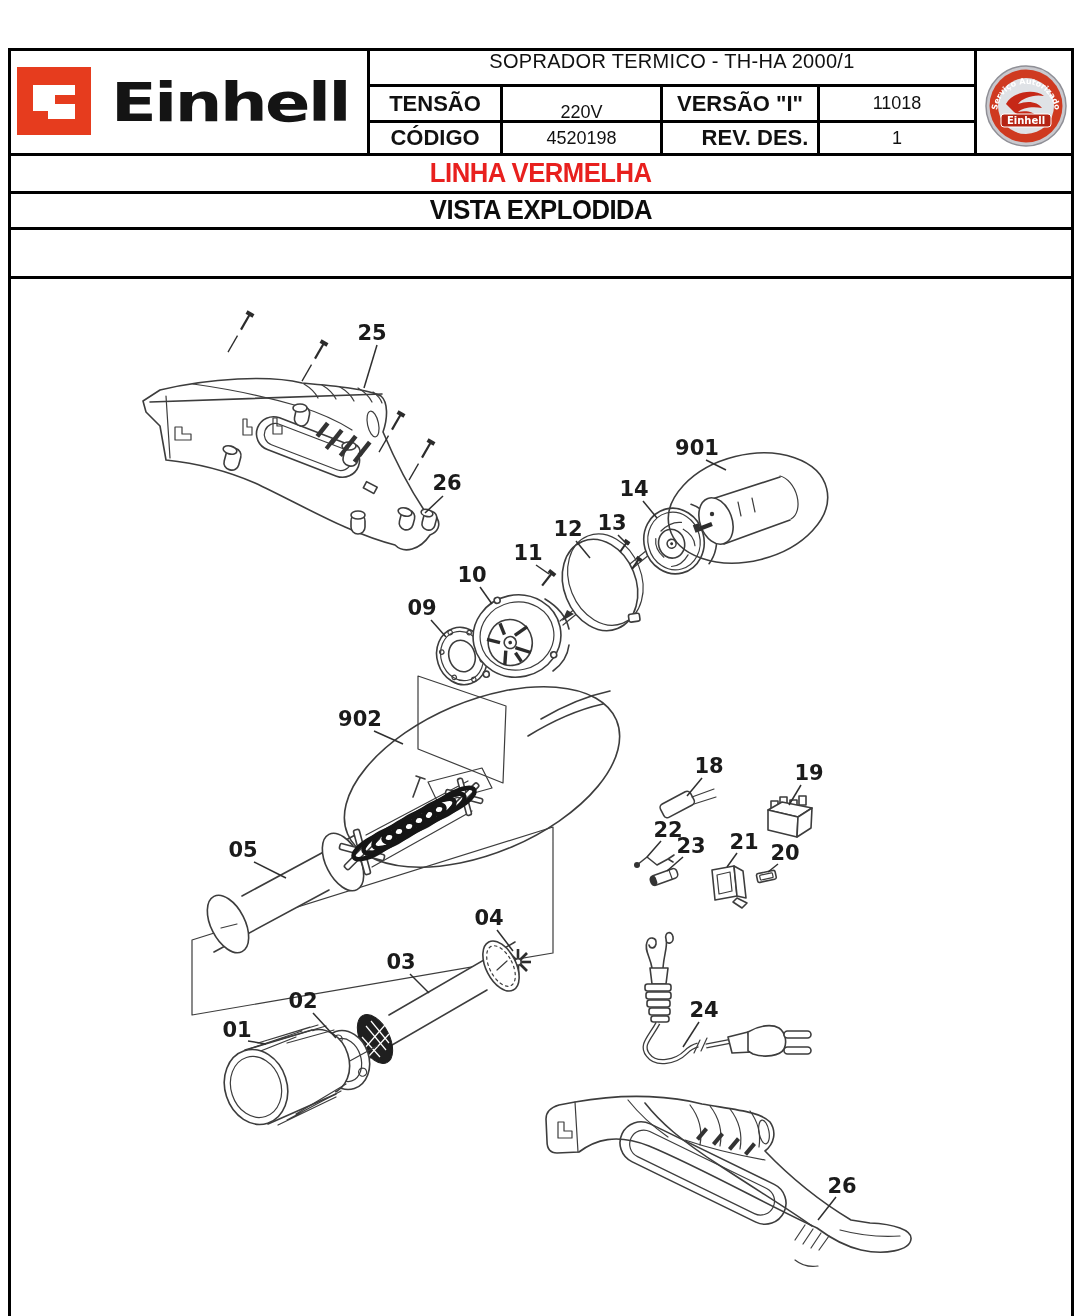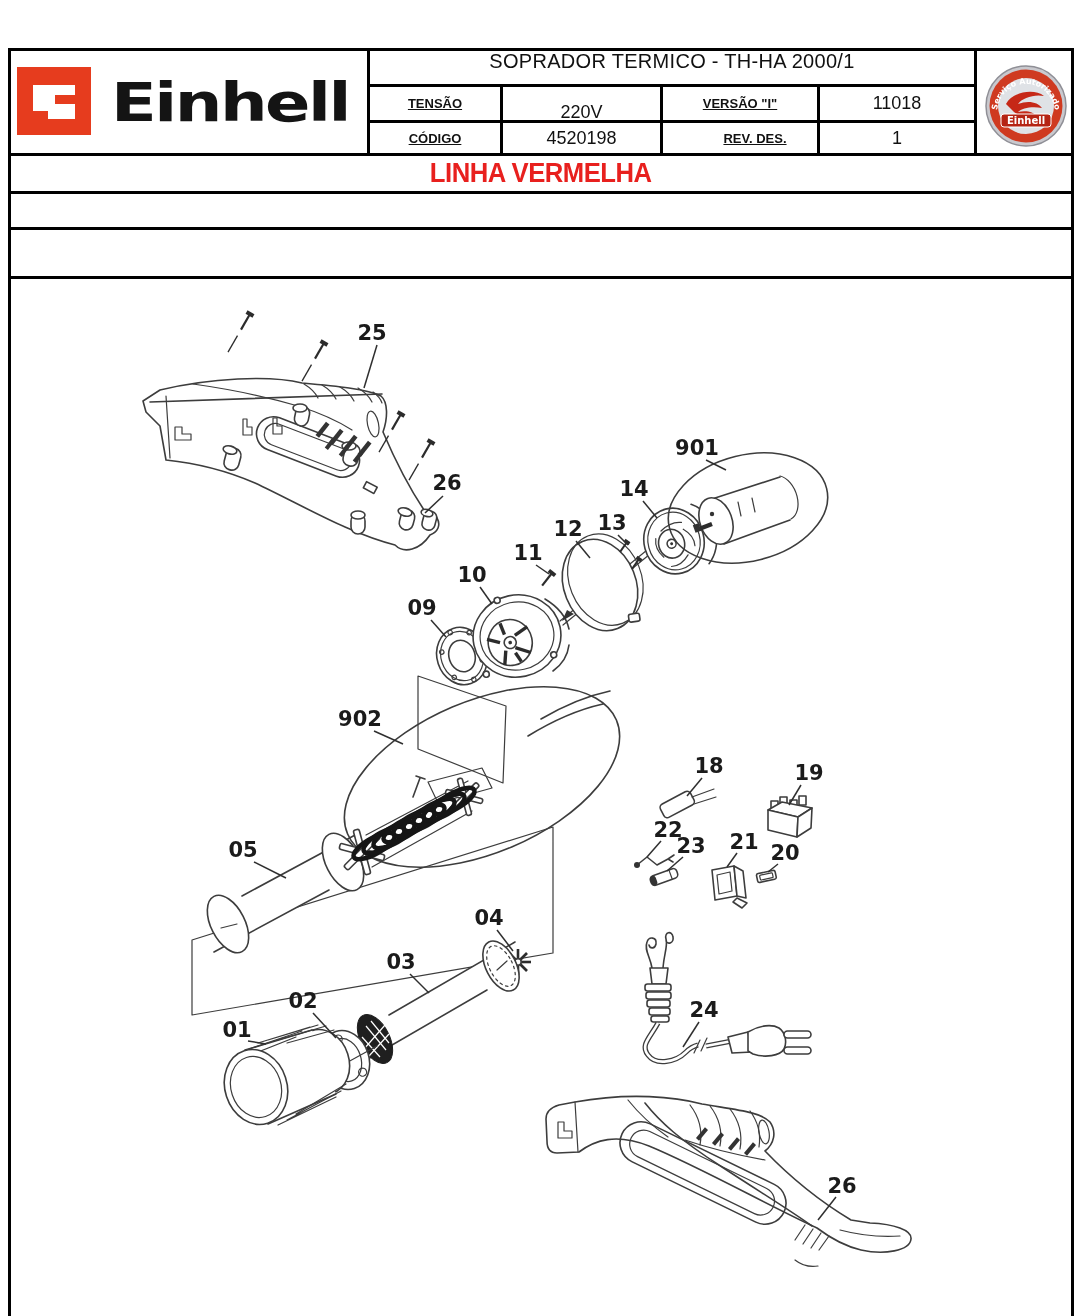--- a/index.html
+++ b/index.html
@@ -2,21 +2,21 @@
 <html><head>
 <meta charset="utf-8">
 <style>
   html,body{margin:0;padding:0;background:#fff;}
   .page{position:relative;width:1085px;height:1316px;background:#fff;
         font-family:"Liberation Sans",sans-serif;color:#111;overflow:hidden;margin-top:40px;}
   .frame{position:absolute;left:8px;top:8px;width:1060px;height:1295px;border:3px solid #000;}
   .hline,.vline{position:absolute;background:#000;}
   .cell{position:absolute;display:flex;align-items:center;justify-content:center;text-align:center;}
   .doc-title{font-size:20px;letter-spacing:.3px;}
-  .f-label{font-weight:bold;font-size:13px;text-decoration:underline;}
+  .f-label{font-weight:bold;font-size:22px;}
   .f-value{font-size:18px;}
   .band-red{color:#e8201e;font-weight:bold;font-size:27px;letter-spacing:-.5px;transform:scaleX(.95);}
   .band-blk{color:#0c0c0c;font-weight:bold;font-size:27px;letter-spacing:-.5px;transform:scaleX(.95);}
   svg text.plabel{font-family:"DejaVu Sans",sans-serif;font-weight:bold;font-size:21px;fill:#1b1b1b;text-anchor:middle;dominant-baseline:central;}
   svg .leader{stroke:#2f2f2f;stroke-width:1.5;fill:none;}
   svg .ln{fill:none;stroke:#3d3d3d;stroke-width:1.6;stroke-linecap:round;stroke-linejoin:round;}
   svg .lnw{fill:#fff;stroke:#3d3d3d;stroke-width:1.6;stroke-linejoin:round;}
   svg .thin{stroke-width:1.2;}
   svg .dk{fill:#333;stroke:none;}
   svg .wfill{fill:#fff;stroke:none;}
@@ -73,20 +73,23 @@
           <path id="arcp" d="M 20,62 A 29,29 0 0 1 78,62" fill="none"></path>
         </defs>
       <text font-size="8" font-weight="bold" fill="#fff" font-family="DejaVu Sans">
         <textPath href="#arcp" startOffset="50%" text-anchor="middle">Serviço Autorizado</textPath>
       </text>
     </svg>
   </div>
 
   <div class="cell" style="left:8px;top:116px;width:1066px;height:35px">
     <span class="band-red">LINHA VERMELHA</span>
+  </div>
+  <div class="cell" style="left:8px;top:154px;width:1066px;height:33px">
+    <span class="band-blk">VISTA EXPLODIDA</span>
   </div>
 
   <svg style="position:absolute;left:8px;top:236px" width="1066" height="1070" viewBox="8 236 1066 1070">
 
     <g>
       <path class="ln thin" d="M 418,636 L 506,666 L 503,743 L 418,709 Z"></path>
     </g>
     <g>
       <path class="ln thin" d="M 553,787 L 192,900 L 192,975 L 553,913 Z"></path>
     </g>

